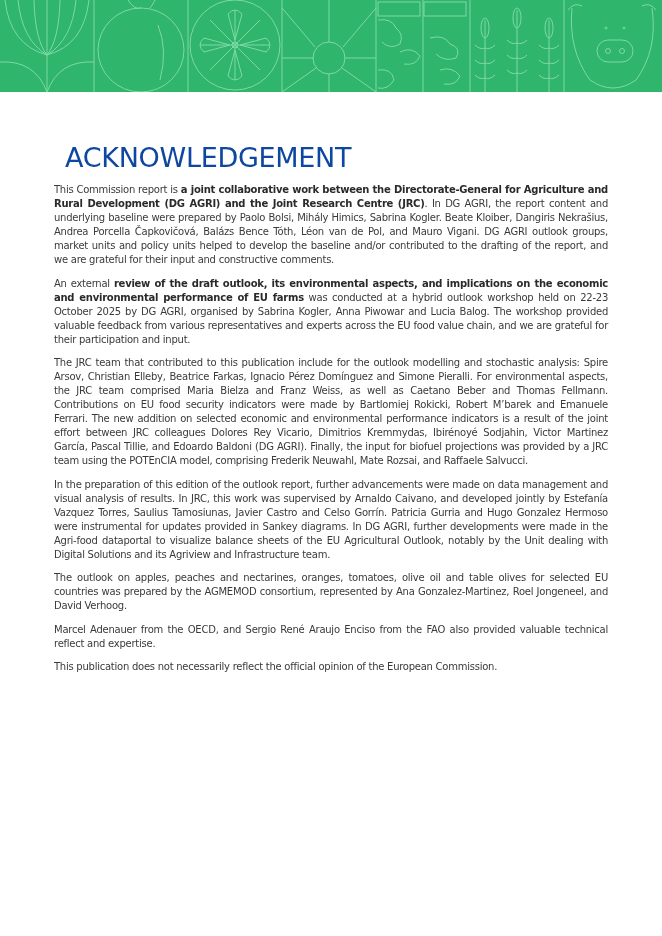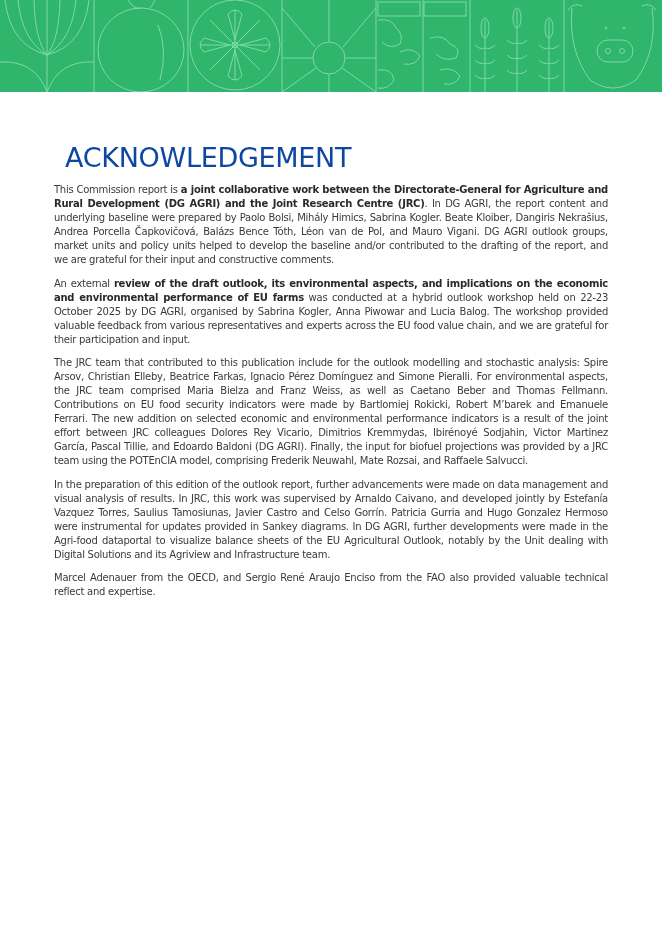--- a/index.html
+++ b/index.html
@@ -109,14 +109,16 @@
   </svg>
 </div>
 
 <h1 class="title">ACKNOWLEDGEMENT</h1>
 
 <div class="content">
   <p><span>This Commission report is </span><b>a joint collaborative work between the Directorate-General for Agriculture and Rural Development (DG AGRI) and the Joint Research Centre (JRC)</b><span>. In DG AGRI, the report content and underlying baseline were prepared by Paolo Bolsi, Mihály Himics, Sabrina Kogler. Beate Kloiber, Dangiris Nekrašius, Andrea Porcella Čapkovičová, Balázs Bence Tóth, Léon van de Pol, and Mauro Vigani. DG AGRI outlook groups, market units and policy units helped to develop the baseline and/or contributed to the drafting of the report, and we are grateful for their input and constructive comments.</span></p>
   <p><span>An external </span><b>review of the draft outlook, its environmental aspects, and implications on the economic and environmental performance of EU farms</b><span> was conducted at a hybrid outlook workshop held on 22-23 October 2025 by DG AGRI, organised by Sabrina Kogler, Anna Piwowar and Lucia Balog. The workshop provided valuable feedback from various representatives and experts across the EU food value chain, and we are grateful for their participation and input.</span></p>
   <p><span>The JRC team that contributed to this publication include for the outlook modelling and stochastic analysis: Spire Arsov, Christian Elleby, Beatrice Farkas, Ignacio Pérez Domínguez and Simone Pieralli. For environmental aspects, the JRC team comprised Maria Bielza and Franz Weiss, as well as Caetano Beber and Thomas Fellmann. Contributions on EU food security indicators were made by Bartlomiej Rokicki, Robert M’barek and Emanuele Ferrari. The new addition on selected economic and environmental performance indicators is a result of the joint effort between JRC colleagues Dolores Rey Vicario, Dimitrios Kremmydas, Ibirénoyé Sodjahin, Victor Martinez García, Pascal Tillie, and Edoardo Baldoni (DG AGRI). Finally, the input for biofuel projections was provided by a JRC team using the POTEnCIA model, comprising Frederik Neuwahl, Mate Rozsai, and Raffaele Salvucci.</span></p>
   <p><span>In the preparation of this edition of the outlook report, further advancements were made on data management and visual analysis of results. In JRC, this work was supervised by Arnaldo Caivano, and developed jointly by Estefanía Vazquez Torres, Saulius Tamosiunas, Javier Castro and Celso Gorrín. Patricia Gurria and Hugo Gonzalez Hermoso were instrumental for updates provided in Sankey diagrams. In DG AGRI, further developments were made in the Agri-food dataportal to visualize balance sheets of the EU Agricultural Outlook, notably by the Unit dealing with Digital Solutions and its Agriview and Infrastructure team.</span></p>
+  <p><span>The outlook on apples, peaches and nectarines, oranges, tomatoes, olive oil and table olives for selected EU countries was prepared by the AGMEMOD consortium, represented by Ana Gonzalez-Martinez, Roel Jongeneel, and David Verhoog.</span></p>
   <p><span>Marcel Adenauer from the OECD, and Sergio René Araujo Enciso from the FAO also provided valuable technical reflect and expertise.</span></p>
+  <p><span>This publication does not necessarily reflect the official opinion of the European Commission.</span></p>
 </div>
 
 </body></html>

